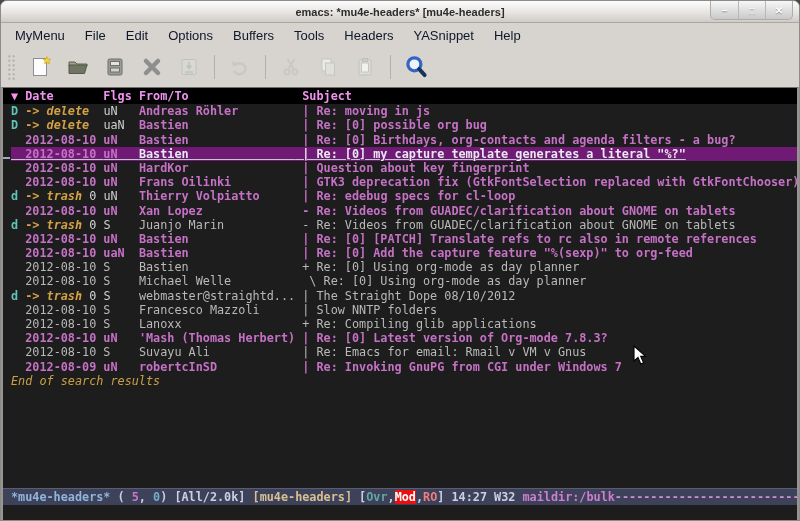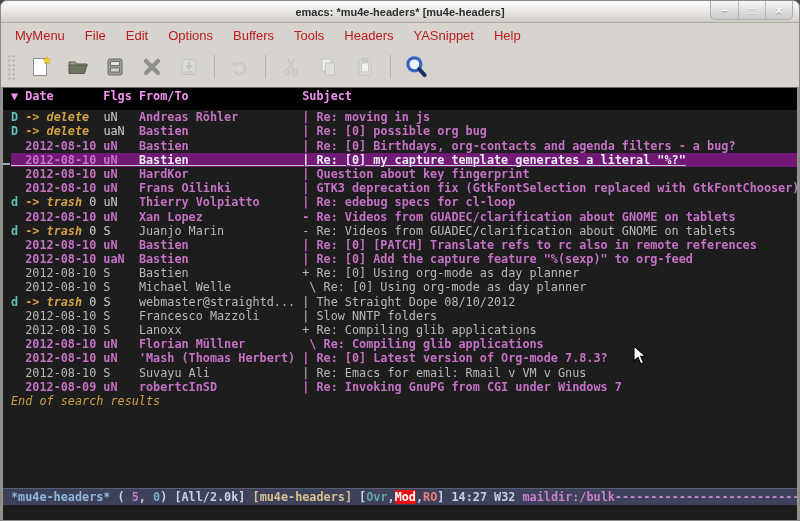--- a/index.html
+++ b/index.html
@@ -14,35 +14,35 @@
   .title-text{font-size:11px;font-weight:bold;color:#2d2d2d;}
   .win-controls{position:absolute;right:6px;top:0;display:flex;height:19px;
     background:linear-gradient(#f7f7f7,#c9c9c9);border:1px solid #adadad;border-top:none;
     border-radius:0 0 5px 5px;overflow:hidden;}
   .win-btn{width:27px;display:flex;align-items:center;justify-content:center;
     color:#ffffff;font-size:10px;font-weight:bold;text-shadow:0 1px 1px #8d8d8d;
     border-left:1px solid #b8b8b8;cursor:default;}
   .win-btn:first-child{border-left:none;}
   
   .menubar{height:24px;background:#d7d3cf;display:flex;align-items:center;padding-left:4px;}
-  .menu-item{padding:3px 10px;font-size:13px;color:#b91c1c;}
+  .menu-item{padding:3px 10px;font-size:13px;color:#0f172a;}
   
   .toolbar{height:40px;background:#d7d3cf;display:flex;align-items:center;gap:9px;padding:0 6px;}
   .grip{width:9px;height:26px;margin-right:2px;
     background-image:radial-gradient(#b3afab 1px,transparent 1.3px);background-size:4.5px 4.5px;}
   .tb-btn{width:28px;height:28px;display:flex;align-items:center;justify-content:center;}
   .tb-sep{width:1px;height:24px;background:#b3afab;margin:0 2px;}
   
   .frame{height:435px;border-left:2px solid #989490;border-right:2px solid #989490;
     border-bottom:2px solid #989490;border-top:1px solid #6e6e6e;
     display:flex;flex-direction:column;background:#1d1d1d;}
   .buffer{flex:1;overflow:hidden;position:relative;
     font-family:"DejaVu Sans Mono",monospace;font-size:11.8px;line-height:14.2px;}
   .header-line{background:#000000;color:#f193f1;font-weight:bold;white-space:pre;
-    padding:1px 0 7px 8px;}
+    padding:1px 0 1px 8px;}
   .header-line span{color:#f193f1;}
   .msg-list{padding-left:8px;}
   .msg-row{white-space:pre;position:relative;height:14.2px;}
   .f-mark{color:#5fc4b8;font-weight:bold;}
   .u-row .f-date,.u-row .f-flags,.u-row .f-from,.u-row .f-subj{color:#c571c5;font-weight:bold;}
   .r-row .f-date,.r-row .f-flags,.r-row .f-from,.r-row .f-subj{color:#b9b9b9;}
   .gold, .gold i{color:#d4a245 !important;font-weight:bold;}
   .dim0{color:#d6d6d6 !important;font-style:normal;font-weight:normal;}
   .wf{color:#cfcfcf !important;font-weight:normal !important;}
   .cur{background:#701a75;}
@@ -177,21 +177,20 @@
           <div class="msg-row u-row"><span class="f-mark">d </span><span class="f-date gold">-&gt; <i>trash</i><span class="dim0"> 0</span> </span><span class="f-flags wf">uN   </span><span class="f-from">Thierry Volpiatto     </span><span class="f-subj"> | Re: edebug specs for cl-loop</span></div>
           <div class="msg-row u-row"><span class="f-mark">  </span><span class="f-date">2012-08-10 </span><span class="f-flags">uN   </span><span class="f-from">Xan Lopez             </span><span class="f-subj"> - Re: Videos from GUADEC/clarification about GNOME on tablets</span></div>
           <div class="msg-row r-row"><span class="f-mark">d </span><span class="f-date gold">-&gt; <i>trash</i><span class="dim0"> 0</span> </span><span class="f-flags wf">S    </span><span class="f-from">Juanjo Marin          </span><span class="f-subj"> - Re: Videos from GUADEC/clarification about GNOME on tablets</span></div>
           <div class="msg-row u-row"><span class="f-mark">  </span><span class="f-date">2012-08-10 </span><span class="f-flags">uN   </span><span class="f-from">Bastien               </span><span class="f-subj"> | Re: [0] [PATCH] Translate refs to rc also in remote references</span></div>
           <div class="msg-row u-row"><span class="f-mark">  </span><span class="f-date">2012-08-10 </span><span class="f-flags">uaN  </span><span class="f-from">Bastien               </span><span class="f-subj"> | Re: [0] Add the capture feature "%(sexp)" to org-feed</span></div>
           <div class="msg-row r-row"><span class="f-mark">  </span><span class="f-date">2012-08-10 </span><span class="f-flags">S    </span><span class="f-from">Bastien               </span><span class="f-subj"> + Re: [0] Using org-mode as day planner</span></div>
           <div class="msg-row r-row"><span class="f-mark">  </span><span class="f-date">2012-08-10 </span><span class="f-flags">S    </span><span class="f-from">Michael Welle         </span><span class="f-subj">  \ Re: [0] Using org-mode as day planner</span></div>
           <div class="msg-row r-row"><span class="f-mark">d </span><span class="f-date gold">-&gt; <i>trash</i><span class="dim0"> 0</span> </span><span class="f-flags wf">S    </span><span class="f-from">webmaster@straightd...</span><span class="f-subj"> | The Straight Dope 08/10/2012</span></div>
           <div class="msg-row r-row"><span class="f-mark">  </span><span class="f-date">2012-08-10 </span><span class="f-flags">S    </span><span class="f-from">Francesco Mazzoli     </span><span class="f-subj"> | Slow NNTP folders</span></div>
           <div class="msg-row r-row"><span class="f-mark">  </span><span class="f-date">2012-08-10 </span><span class="f-flags">S    </span><span class="f-from">Lanoxx                </span><span class="f-subj"> + Re: Compiling glib applications</span></div>
-          <div class="msg-row u-row"><span class="f-mark">  </span><span class="f-date">2012-08-10 </span><span class="f-flags">uN   </span><span class="f-from">Florian Müllner       </span><span class="f-subj">  \ Re: Compiling glib applications</span></div>
           <div class="msg-row u-row"><span class="f-mark">  </span><span class="f-date">2012-08-10 </span><span class="f-flags">uN   </span><span class="f-from">'Mash (Thomas Herbert)</span><span class="f-subj"> | Re: [0] Latest version of Org-mode 7.8.3?</span></div>
           <div class="msg-row r-row"><span class="f-mark">  </span><span class="f-date">2012-08-10 </span><span class="f-flags">S    </span><span class="f-from">Suvayu Ali            </span><span class="f-subj"> | Re: Emacs for email: Rmail v VM v Gnus</span></div>
           <div class="msg-row u-row"><span class="f-mark">  </span><span class="f-date">2012-08-09 </span><span class="f-flags">uN   </span><span class="f-from">robertcInSD           </span><span class="f-subj"> | Re: Invoking GnuPG from CGI under Windows 7</span></div>
         </div>
       <div class="end-line">End of search results</div>
     </div>
     <div class="modeline"><span class="ml-buffer">*mu4e-headers*</span><span class="ml-plain"> ( </span><span class="ml-purple">5</span><span class="ml-plain">, </span><span class="ml-blue">0</span><span class="ml-plain">) </span><span class="ml-plain">[All/2.0k] </span><span class="ml-tan">[mu4e-headers] </span><span class="ml-plain">[</span><span class="ml-teal">Ovr</span><span class="ml-plain">,</span><span class="ml-mod">Mod</span><span class="ml-plain">,</span><span class="ml-ro">RO</span><span class="ml-plain">] </span><span class="ml-plain">14:27 W32 </span><span class="ml-path">maildir:/bulk</span><span class="ml-dashes">----------------------------------------</span></div>
     <div class="echo"></div>
   </div>
 

